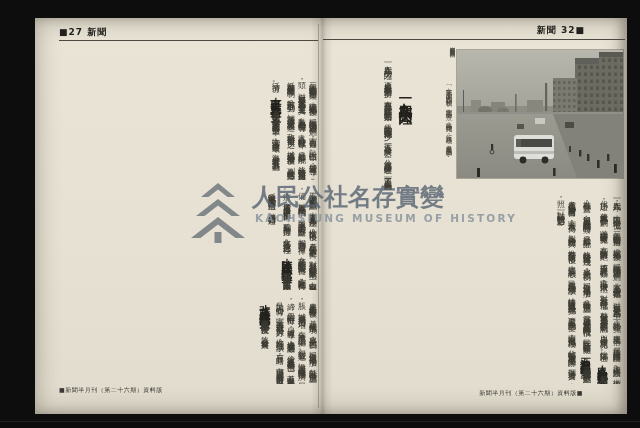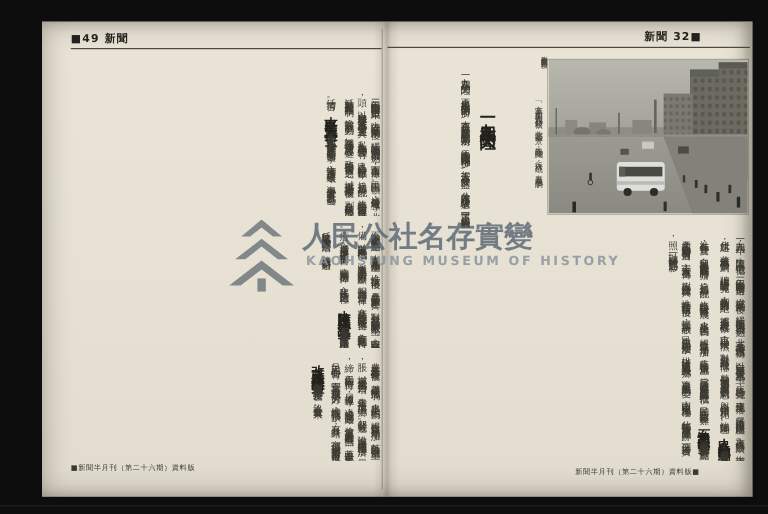--- a/index.html
+++ b/index.html
@@ -36,21 +36,21 @@
   .bottom-scan-line{position:absolute;left:0;top:421px;width:640px;height:1px;background:#222220;}
 </style>
 </head>
 <body>
 
 <div id="stage">
   <div id="paper">
 
     <div>
       <div class="hdr" style="left:24px;top:8px;">
-        <span>■</span><span>49</span>
+        <span>■</span><span>27</span>
         <span>新聞</span>
       </div>
       <div class="rule" style="left:24px;top:22px;width:259px;"></div>
 
       <div class="vtext body-text tier" style="top:58px;height:104px;">
         <span>三年困難時期甫告結束，大陸城鄉元氣未復，糧油布匹仍須憑票供應，市面蕭條，民生困頓。據外電報導，北京上海等大城市街頭，以自行車與公共汽車為主要交通工具，私人汽車絕無僅有。人民公社推行數年，社員按工分配，終年勞碌而所得無幾，副業活動復受嚴格限制。幹部下放勞動，知識分子接受思想改造，政治學習無日無之。城市供應雖漸恢復，副食品依然短缺，居民生活清苦。</span><span class="heading-inline">古老民族五千年史</span><span>五千年文化傳統在連番運動之中備受衝擊，文物古蹟多遭破壞，海外學者莫不引以為憂。</span>
       </div>
 
       <div class="vtext body-text tier" style="top:168px;height:104px;">
         <span>工業以鋼鐵煤炭為重點，大型廠礦相繼投產，惟技術落後，產品質量參差不齊。對外貿易昔以蘇聯東歐為主，中蘇交惡後轉向西方購置機械設備，以農礦產品抵償。出版事業全由官方壟斷，報刊內容千篇一律，文藝作品須配合政策宣傳，作家動輒得咎，萬馬齊瘖。廣播電台日夜播送樣板節目，聽眾別無選擇，文化生活貧乏已極。</span><span class="heading-inline">大陸民眾小說選集</span><span>本刊自下期起連載大陸民眾小說選集，反映鐵幕之內的真實生活，讀者幸勿錯過。</span>

